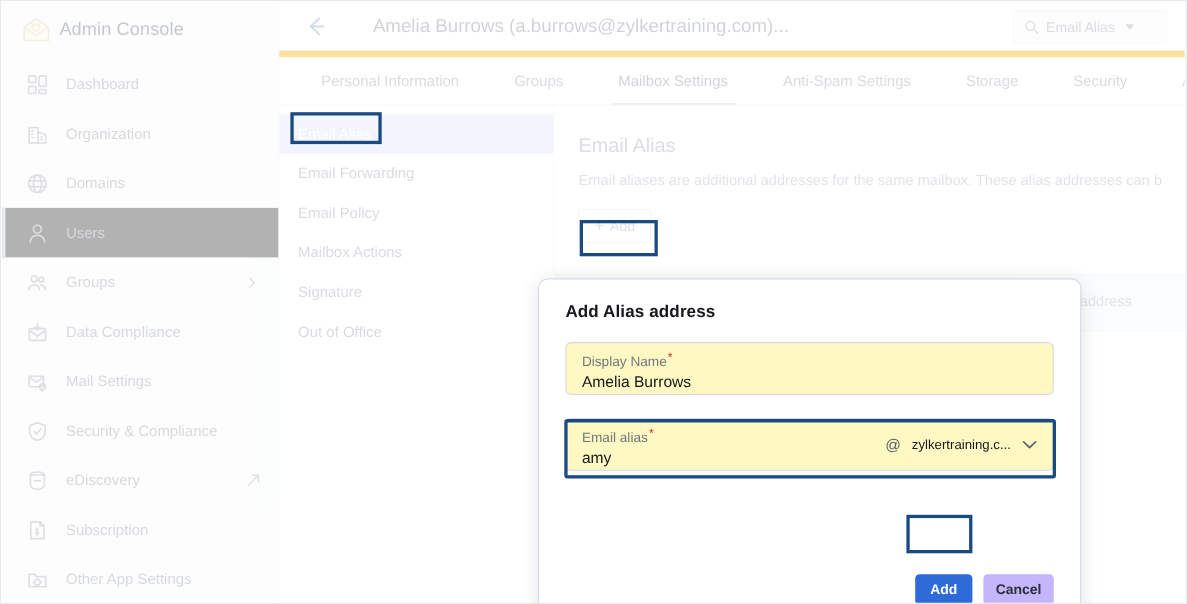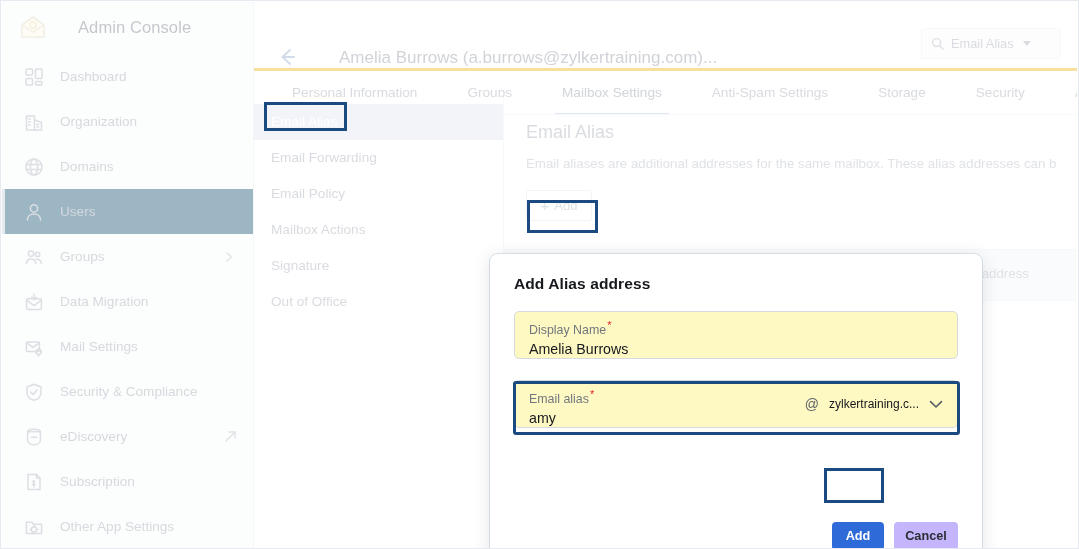--- a/index.html
+++ b/index.html
@@ -35,21 +35,21 @@
     left: 1px; top: 1px;
     width: 252px; height: 547px;
     background: #fafbfc;
     border-right: 1px solid #e7eaf0;
   }
 
   .brand {
     display: flex; align-items: center;
     height: 50px;
     padding-left: 18px;
-    gap: 32px;
+    gap: 8px;
   }
   .brand-logo { width: 26px; height: 24px; flex: none; }
   .brand-title {
     font-size: 16.5px;
     color: #6d7684;
     letter-spacing: .1px;
     white-space: nowrap;
   }
 
   .nav-list { margin-top: 2px; }
@@ -63,21 +63,21 @@
     gap: 16px;
     cursor: pointer;
   }
   .nav-item .nav-icon { width: 20px; height: 20px; flex: none; color: #aab0ba; }
   .nav-item .nav-label {
     font-size: 13.6px;
     color: #9aa1ac;
     white-space: nowrap;
   }
   .nav-item.active {
-    background: #0c4a6e;
+    background: #404040;
   }
   .nav-item.active::before {
     content: "";
     position: absolute;
     left: 0; top: 0; bottom: 0;
     width: 3px;
     background: #c3cbdb;
   }
   .nav-chevron {
     position: absolute;
@@ -96,24 +96,23 @@
   #main {
     position: absolute;
     left: 253px; top: 1px;
     right: 1px; bottom: 1px;
     background: #ffffff;
   }
 
   .topbar {
     position: relative;
     height: 50px;
-    border-bottom: 3px solid #eab308;
-    display: flex;
-    align-items: flex-end;
-    margin-top: 19px;
+    border-bottom: 6px solid #eab308;
+    display: flex;
+    align-items: center;
   }
   .back-arrow {
     width: 22px; height: 22px;
     margin-left: 22px;
     color: #8fa8cc;
     cursor: pointer;
     flex: none;
   }
   .page-heading {
     margin-left: 41px;
@@ -419,21 +418,21 @@
             <svg class="nav-chevron" viewBox="0 0 12 12" fill="none">
               <path d="M4 2 L8.4 6 L4 10" stroke="currentColor" stroke-width="1.4" stroke-linecap="round" stroke-linejoin="round"></path>
             </svg>
           </div>
           <div class="nav-item">
             <svg class="nav-icon" viewBox="0 0 20 20">
               <path d="M2.6 8.2 L10 13.6 L17.4 8.2" stroke="currentColor" stroke-width="1.5" fill="none" stroke-linecap="round" stroke-linejoin="round"></path>
               <rect x="2.6" y="6.8" width="14.8" height="10.6" rx="1.4" stroke="currentColor" stroke-width="1.5" fill="none" stroke-linecap="round" stroke-linejoin="round"></rect>
               <path d="M10 2.2 V7.4 M7.8 5.4 L10 7.6 L12.2 5.4" stroke="currentColor" stroke-width="1.5" fill="none" stroke-linecap="round" stroke-linejoin="round"></path>
             </svg>
-            <span class="nav-label">Data Migration</span>
+            <span class="nav-label">Data Compliance</span>
           </div>
           <div class="nav-item">
             <svg class="nav-icon" viewBox="0 0 20 20">
               <rect x="2.4" y="5" width="13" height="9.6" rx="1.3" stroke="currentColor" stroke-width="1.5" fill="none" stroke-linecap="round" stroke-linejoin="round"></rect>
               <path d="M2.6 5.8 L9 10.4 L15.3 5.8" stroke="currentColor" stroke-width="1.5" fill="none" stroke-linecap="round" stroke-linejoin="round"></path>
               <circle cx="14.6" cy="14.8" r="2.6" stroke="currentColor" stroke-width="1.5" fill="none" stroke-linecap="round" stroke-linejoin="round"></circle>
               <path d="M14.6 11.6v1M14.6 18v1M11.6 14.8h1M16.6 14.8h1" stroke="currentColor" stroke-width="1.5" fill="none" stroke-linecap="round" stroke-linejoin="round"></path>
             </svg>
             <span class="nav-label">Mail Settings</span>
           </div>

